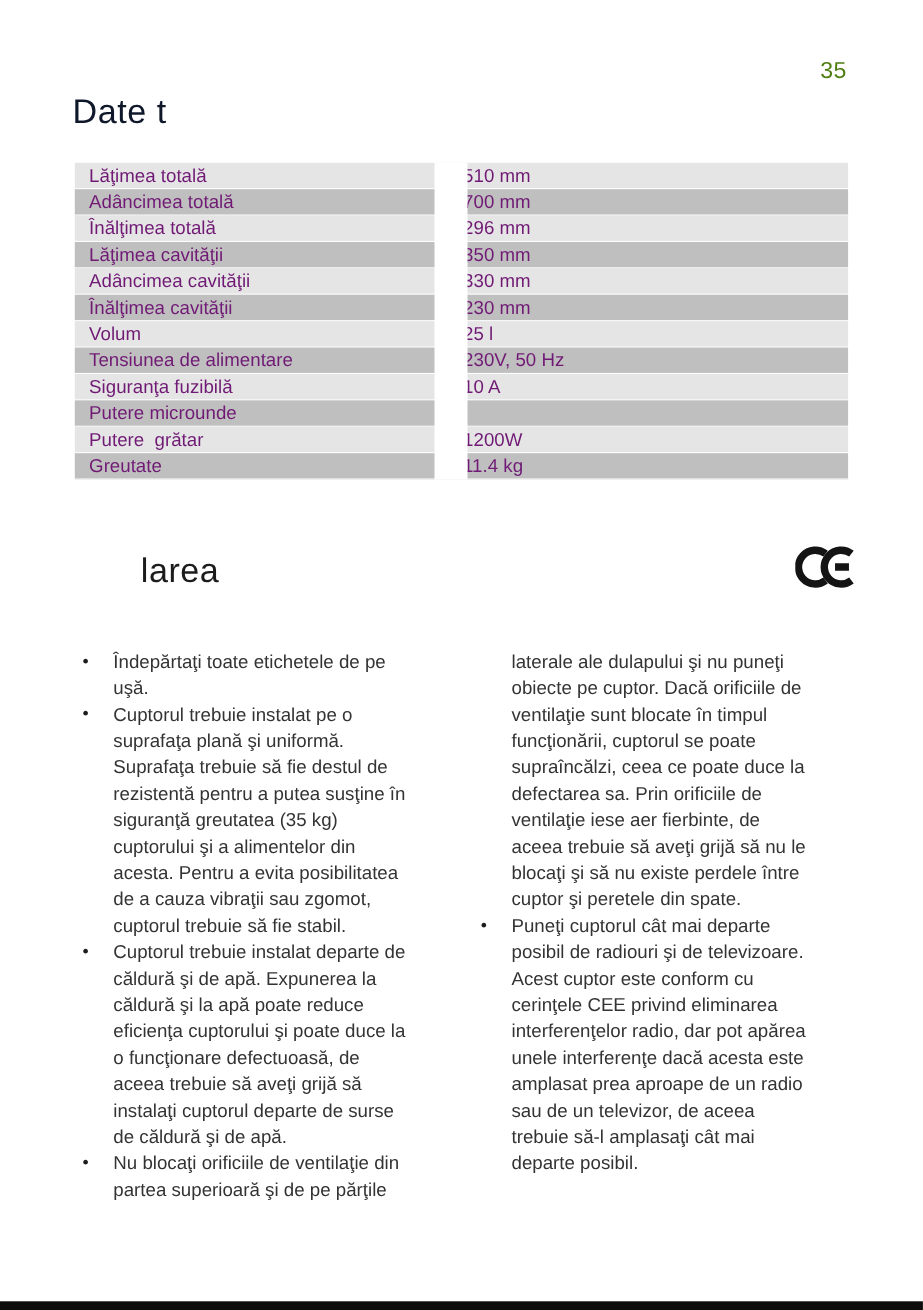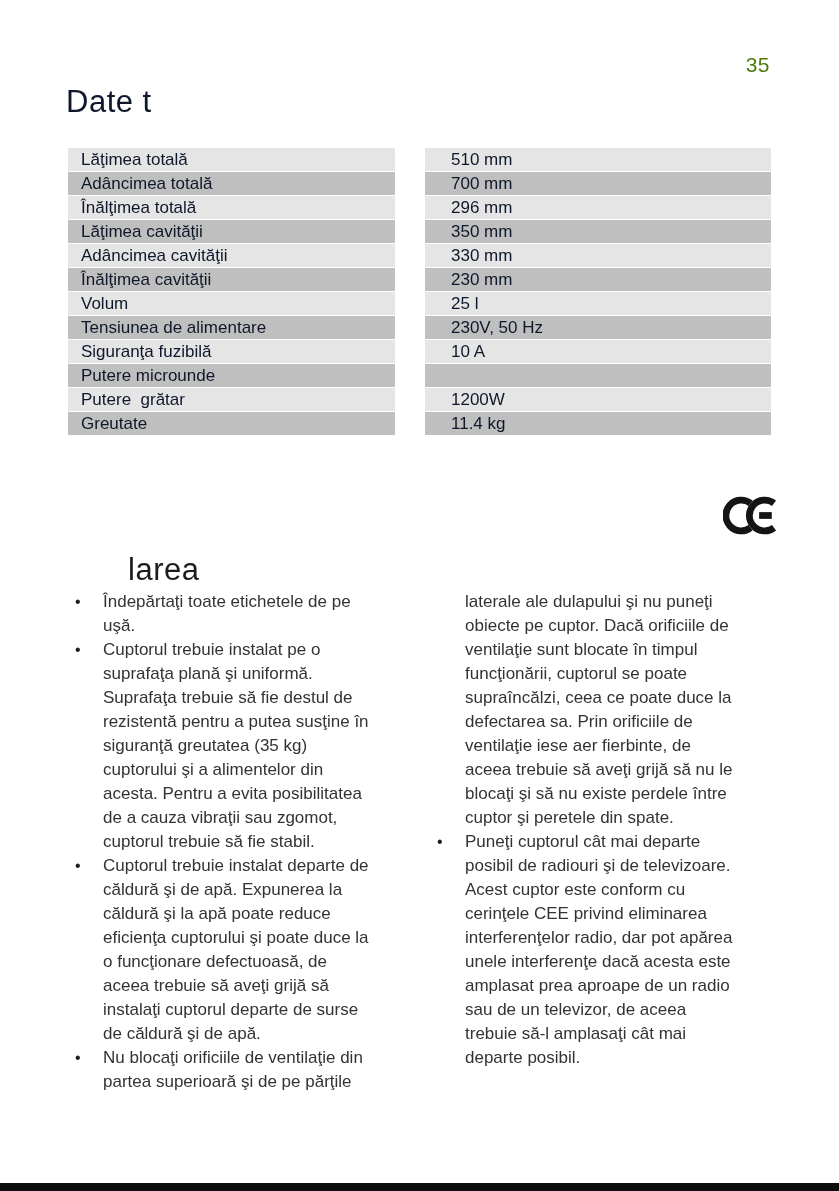--- a/index.html
+++ b/index.html
@@ -45,34 +45,34 @@
     left: 68px;
     top: 148px;
     width: 703px;
   }
   .spec-row {
     display: flex;
     height: 23px;
     border-bottom: 1px solid #fdfdfd;
     align-items: center;
     font-size: 17px;
-    color: #0f172a;
+    color: #701a75;
   }
   .spec-row:nth-child(odd)  { background: #e5e5e5; }
   .spec-row:nth-child(even) { background: #bfbfbf; }
   .spec-label {
     width: 327px;
     padding-left: 13px;
     box-sizing: border-box;
     white-space: pre;
     overflow: hidden;
   }
   .spec-value {
     flex: 1;
-    padding-left: 56px;
+    padding-left: 26px;
     box-sizing: border-box;
     white-space: pre;
     overflow: hidden;
   }
   
   .table-gutter {
     position: absolute;
     left: 327px;
     top: 0;
     width: 30px;
@@ -86,21 +86,21 @@
     left: 723px;
     top: 491px;
     width: 56px;
     height: 49px;
   }
 
   
   .section-heading {
     position: absolute;
     left: 128px;
-    top: 552px;
+    top: 501px;
     margin: 0;
     font-size: 31px;
     font-weight: 400;
     color: #1c1c1c;
     letter-spacing: 0.5px;
   }
 
   
   .text-col {
     position: absolute;

